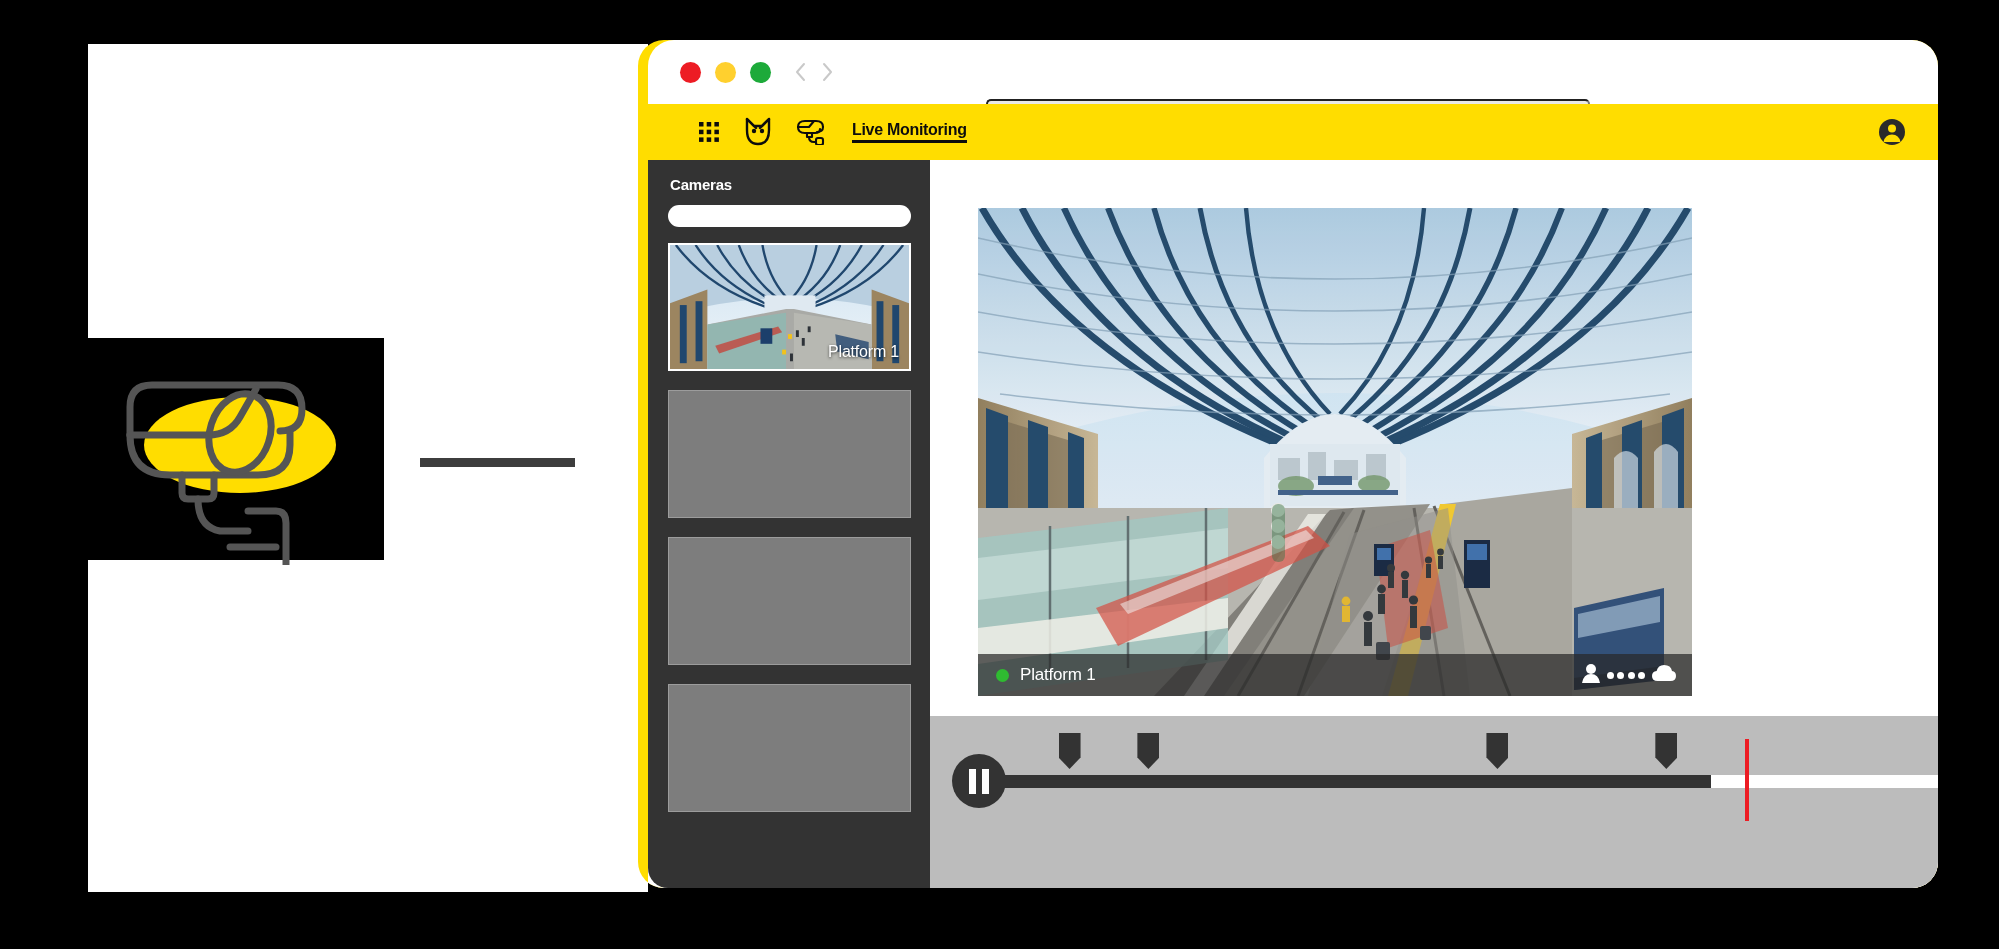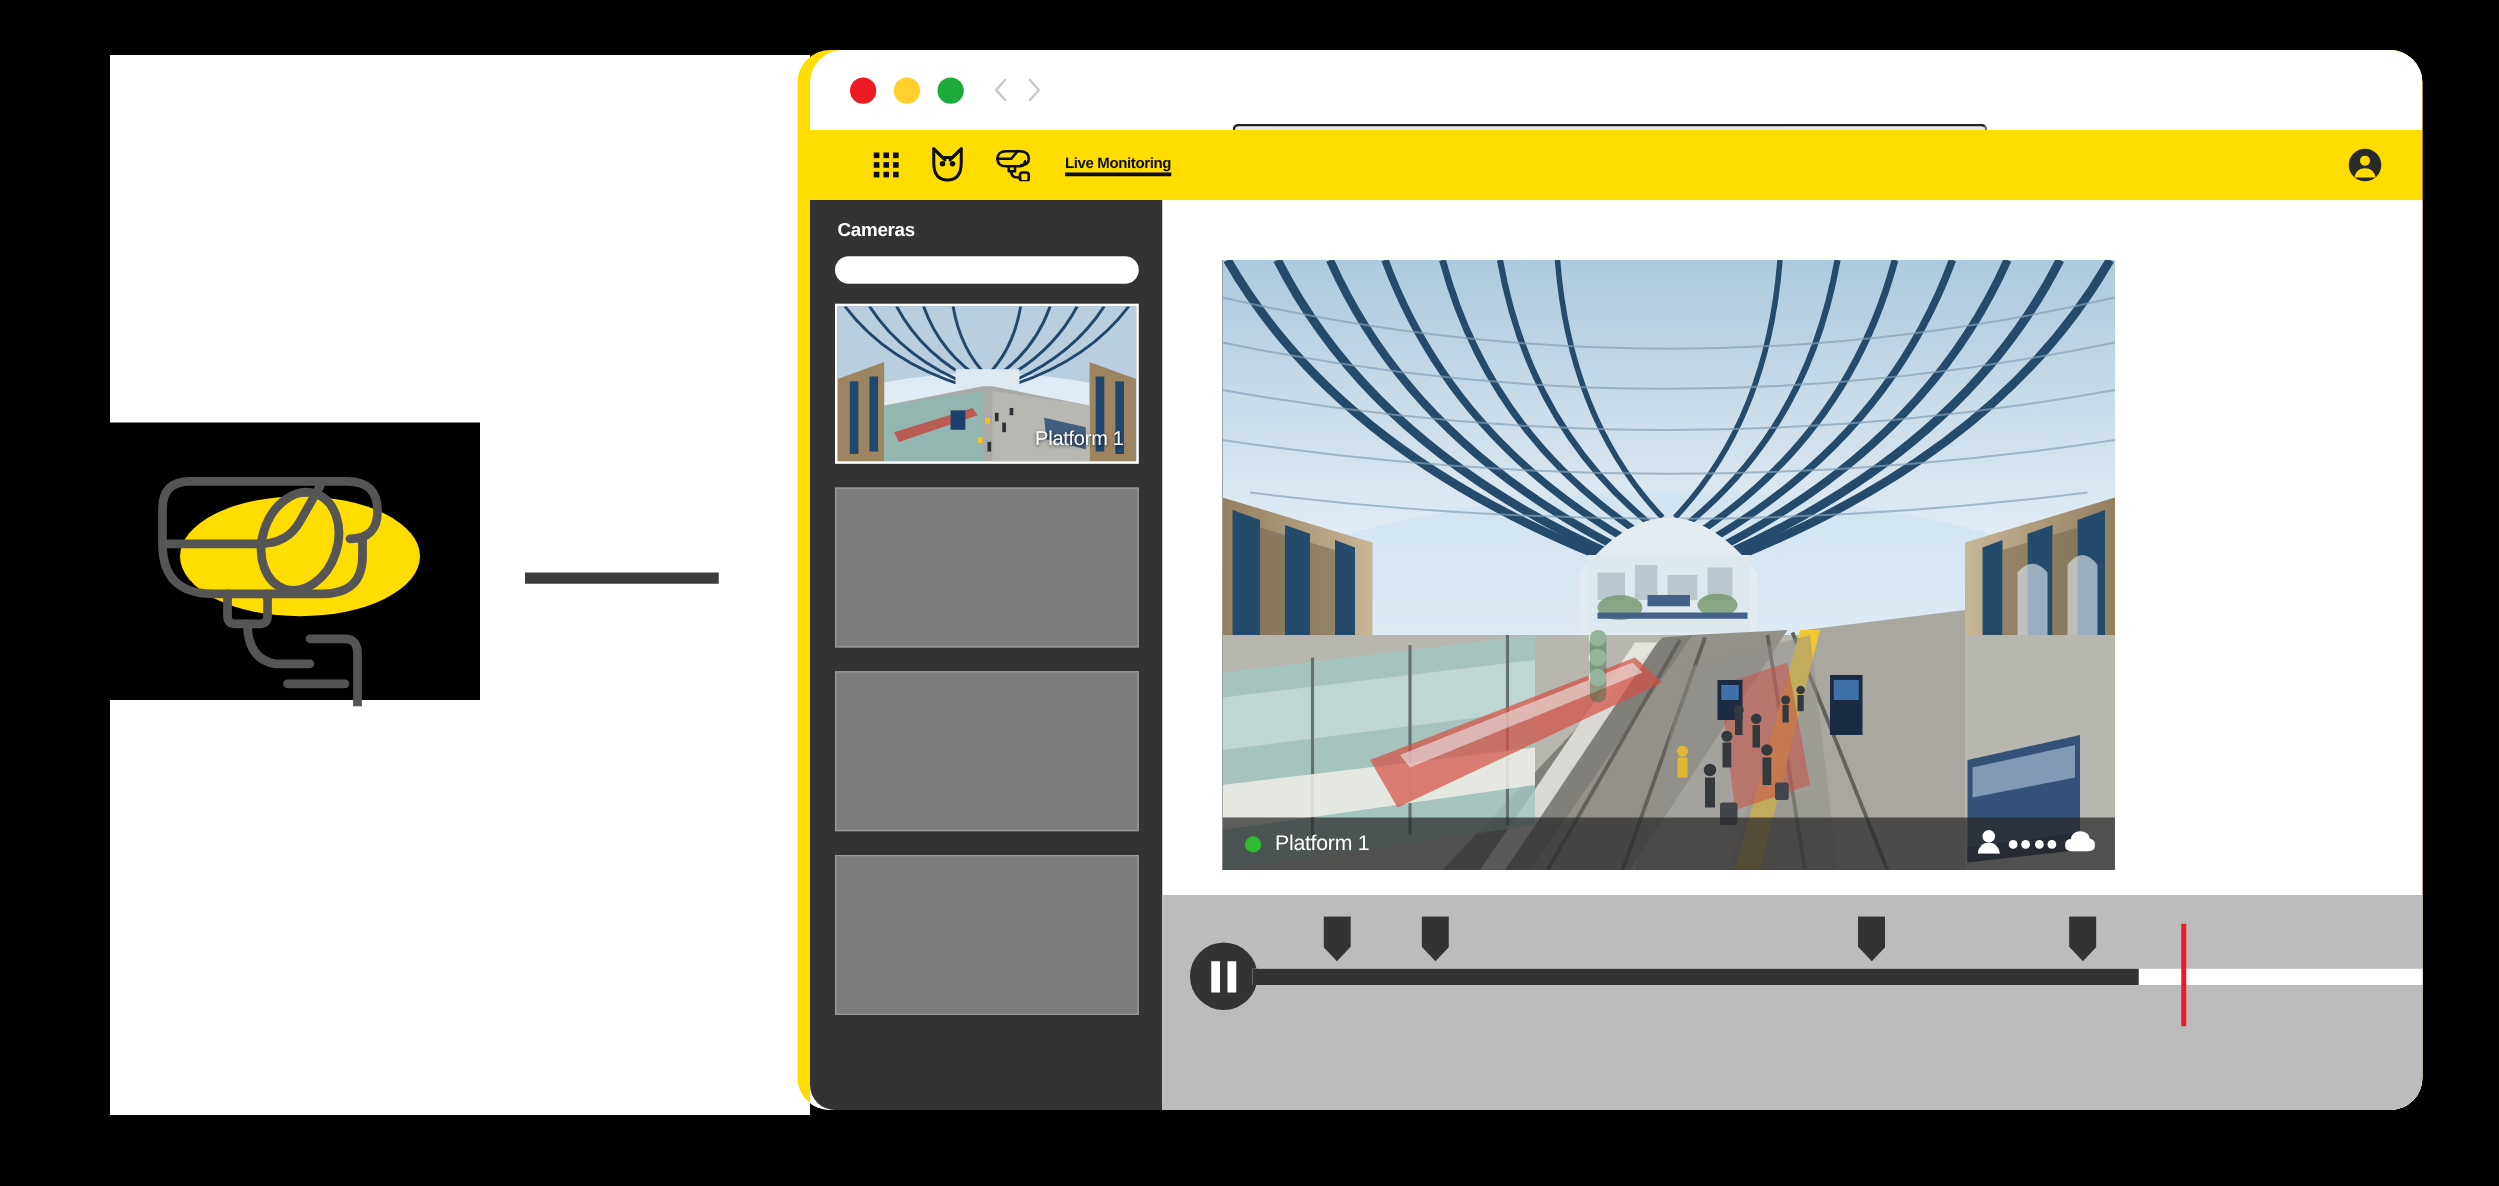--- a/index.html
+++ b/index.html
@@ -60,21 +60,21 @@
   .appbar {
     position: absolute; left: 10px; top: 64px;
     width: 1290px; height: 56px;
     background: #FFDD00;
     display: flex; align-items: center;
   }
   .appbar-icons { display: flex; align-items: center; gap: 24px; margin-left: 50px; }
   .appbar-icons svg { display: block; }
   .nav-title {
     margin-left: 26px;
-    font-size: 12px; font-weight: bold; color: #0d0d0d;
+    font-size: 16px; font-weight: bold; color: #0d0d0d;
     letter-spacing: -0.3px;
     border-bottom: 3px solid #0d0d0d;
     padding-bottom: 2px; line-height: 1;
   }
   .account-icon { position: absolute; right: 32px; top: 14px; }
 
   
   .appbody {
     position: absolute; left: 10px; top: 120px;
     width: 1290px; height: 728px;

